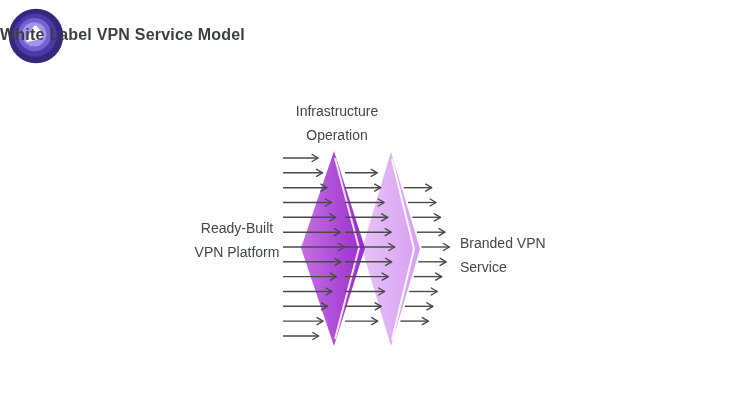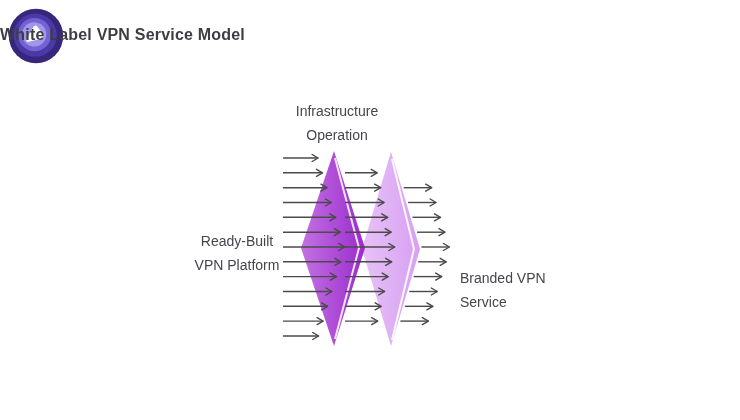--- a/index.html
+++ b/index.html
@@ -15,22 +15,22 @@
     position:absolute;left:0;top:26px;width:740px;
     text-align:left;font-size:16px;font-weight:700;color:#3d3d44;
     letter-spacing:.2px;
   }
   .diagram-svg{position:absolute;left:0;top:0;}
   .diag-label{
     position:absolute;font-size:14px;line-height:24px;color:#45454d;
     white-space:pre-line;pointer-events:none;
   }
   .lbl-top{left:217px;top:99px;width:240px;text-align:center;}
-  .lbl-left{left:137px;top:229px;width:200px;text-align:center;}
-  .lbl-right{left:460px;top:231px;width:170px;text-align:left;margin-top:35px;}
+  .lbl-left{left:137px;top:216px;width:200px;text-align:center;}
+  .lbl-right{left:460px;top:231px;width:170px;text-align:left;}
   .lbl-bottom{left:290px;top:355px;width:200px;text-align:center;}
 </style>
 </head>
 <body>
 
 <div class="canvas">
 
   <svg class="logo" viewBox="0 0 56 56" aria-hidden="true">
     <circle class="logo-ring" cx="28" cy="28" r="27.2" fill="#36267c"></circle>
     <circle class="logo-ring" cx="27.2" cy="27.2" r="21.6" fill="#4c39a8"></circle>

